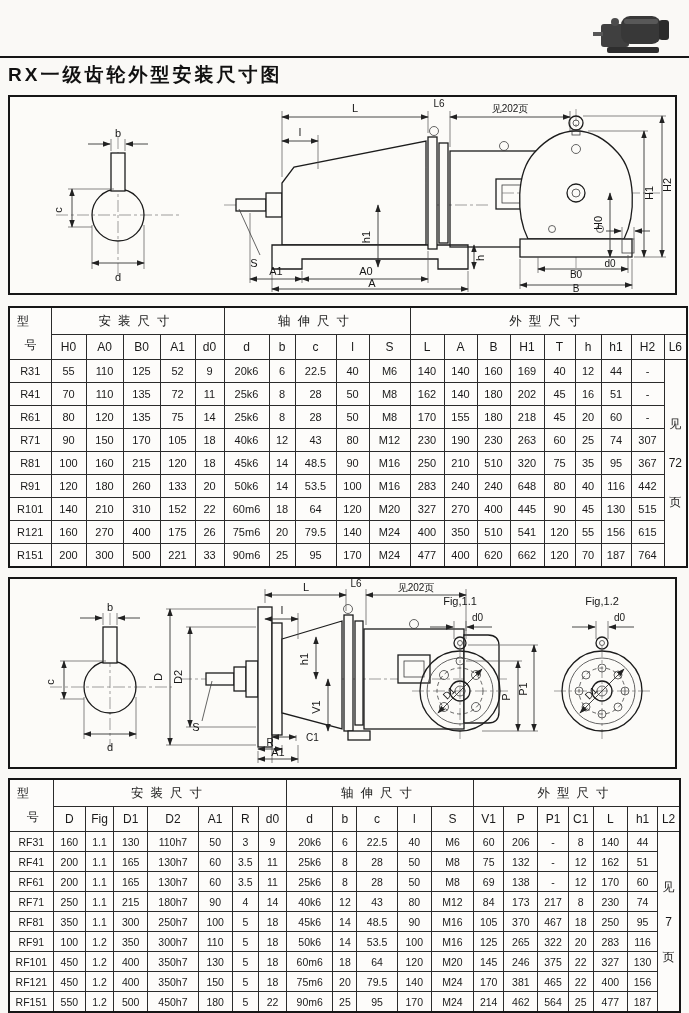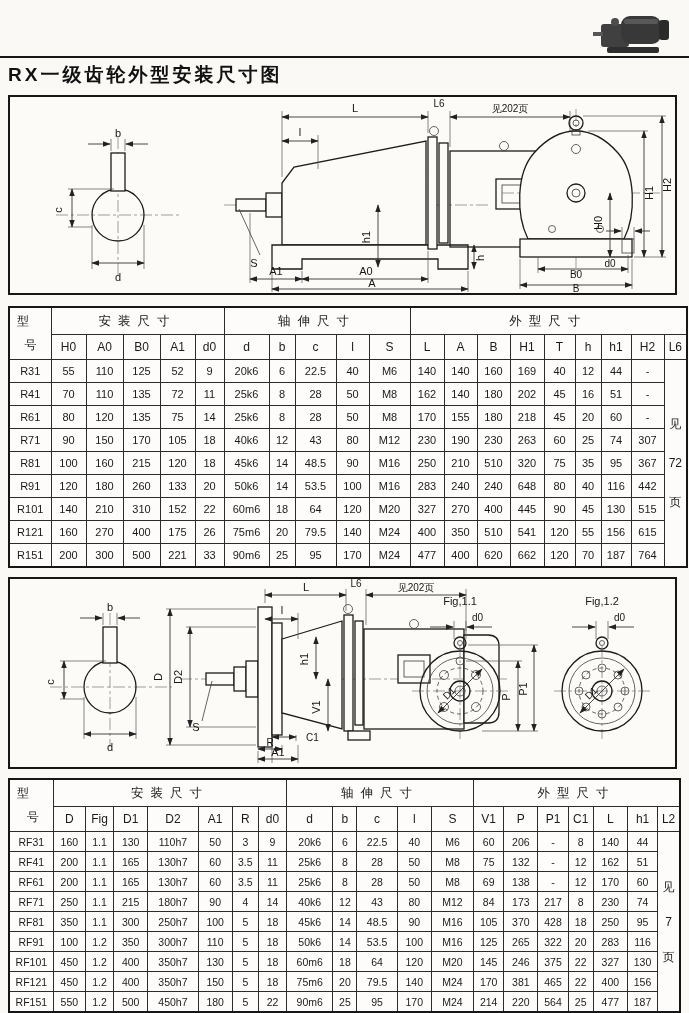--- a/index.html
+++ b/index.html
@@ -767,21 +767,21 @@
         <td>100</td>
         <td>5</td>
         <td>18</td>
         <td>45k6</td>
         <td>14</td>
         <td>48.5</td>
         <td>90</td>
         <td>M16</td>
         <td>105</td>
         <td>370</td>
-        <td>428</td>
+        <td>467</td>
         <td>18</td>
         <td>250</td>
         <td>95</td>
       </tr>
       <tr>
         <td>RF91</td>
         <td>100</td>
         <td>1.2</td>
         <td>350</td>
         <td>300h7</td>
@@ -850,20 +850,20 @@
         <td>450h7</td>
         <td>180</td>
         <td>5</td>
         <td>22</td>
         <td>90m6</td>
         <td>25</td>
         <td>95</td>
         <td>170</td>
         <td>M24</td>
         <td>214</td>
-        <td>220</td>
+        <td>462</td>
         <td>564</td>
         <td>25</td>
         <td>477</td>
         <td>187</td>
       </tr>
     </tbody>
 </table>
 
 </body></html>

